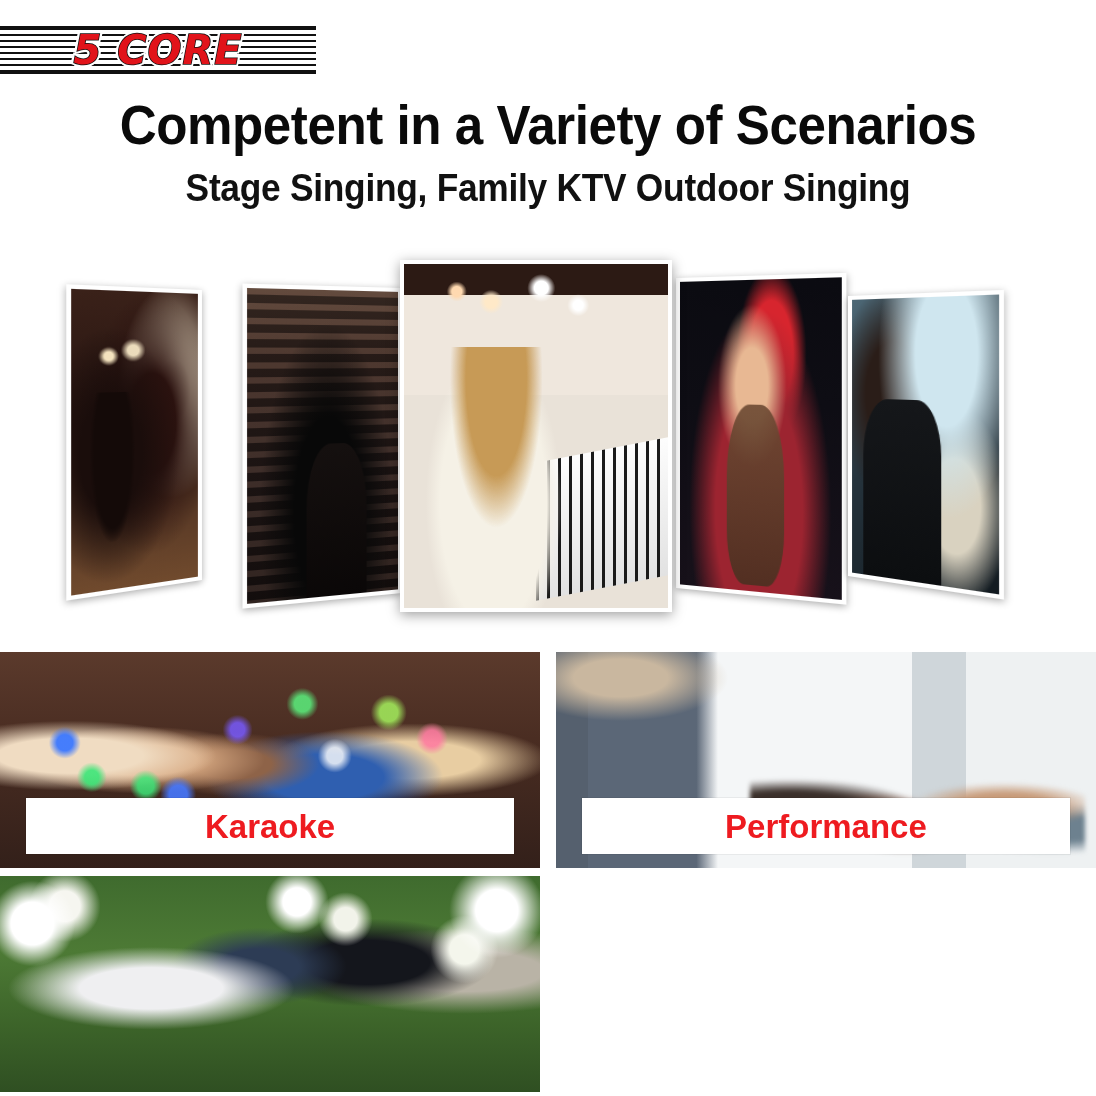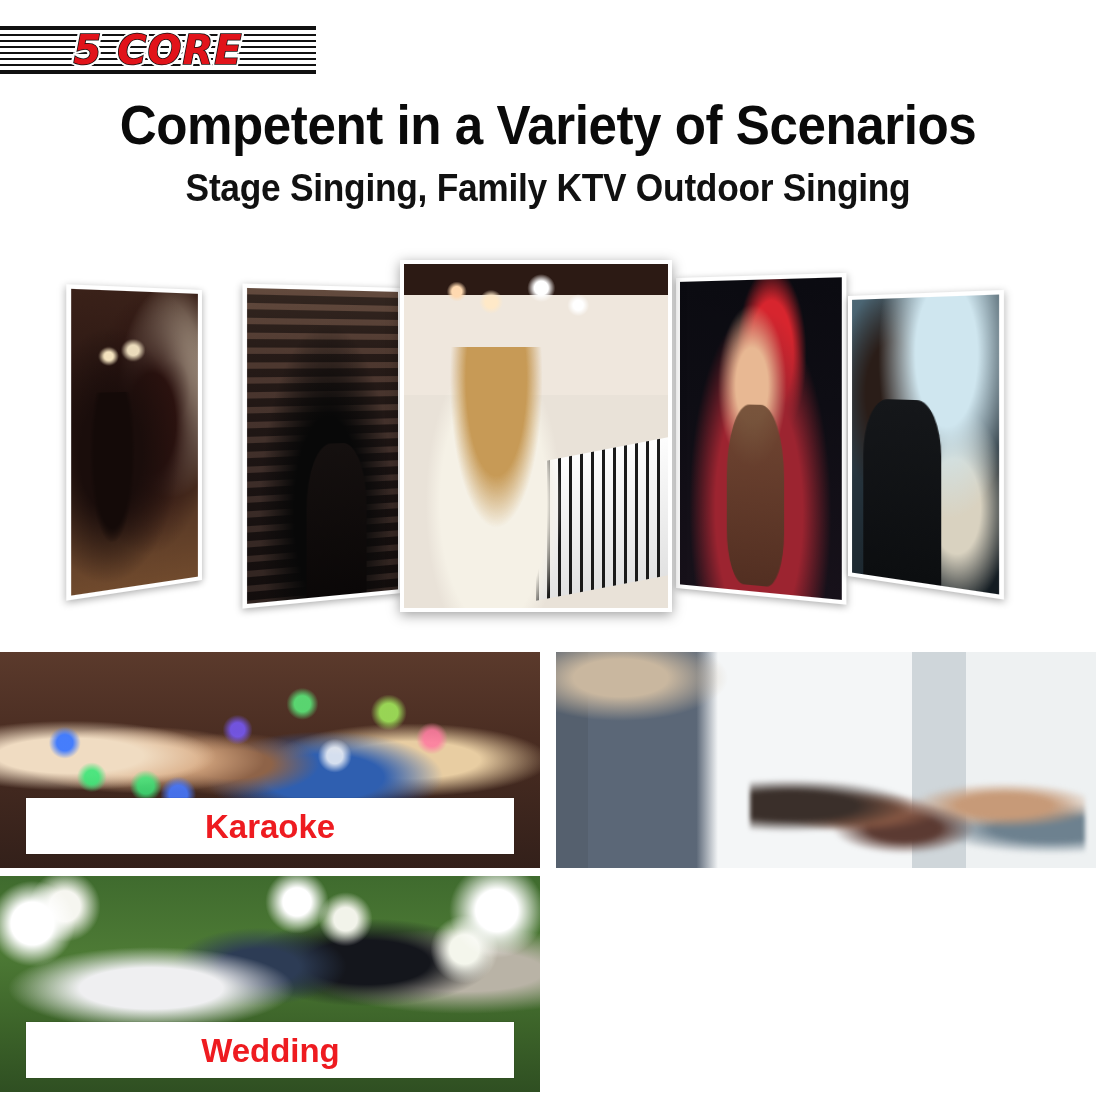--- a/index.html
+++ b/index.html
@@ -330,23 +330,23 @@
     <div class="photo ph-karaoke"></div>
     <div class="banner">
       <span>Karaoke</span>
     </div>
   </div>
 
   <div class="cell">
     <div class="photo ph-performance">
       <div class="blurs"></div>
     </div>
+    <div class="banner">
+      <span>Performance</span>
+    </div>
   </div>
 
 
   <div class="cell">
     <div class="photo ph-wedding"></div>
-    <div class="banner">
-      <span>Wedding</span>
-    </div>
   </div>
 
 </div>
 
 </body></html>

